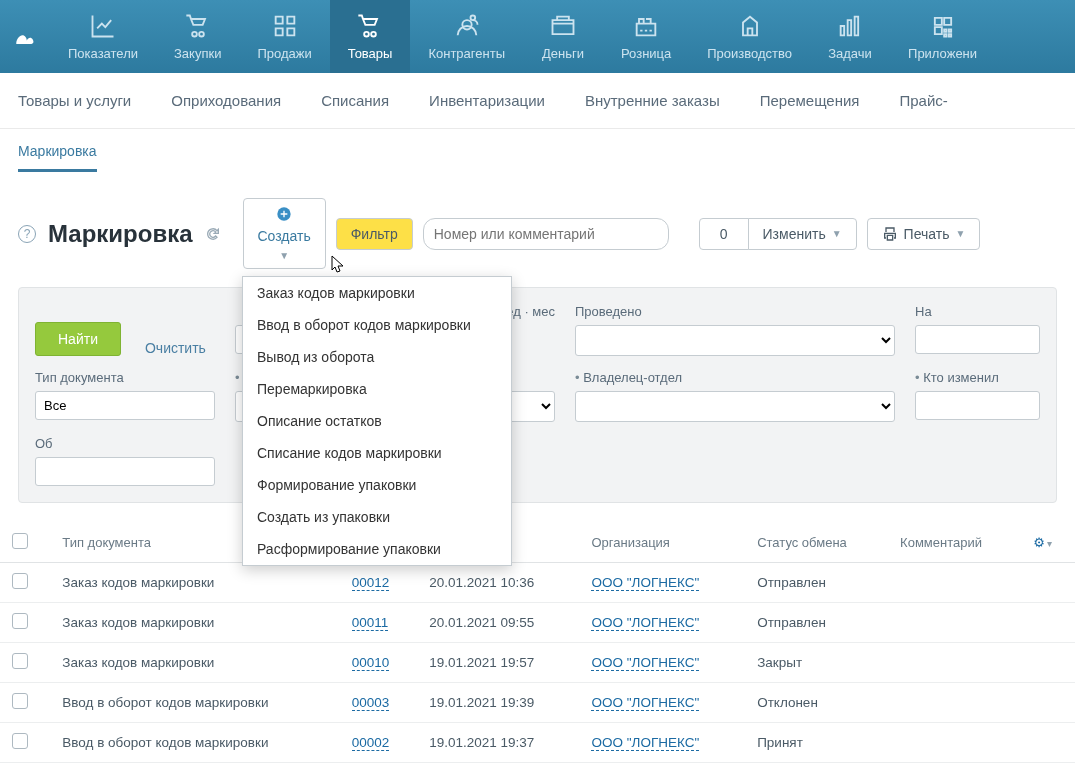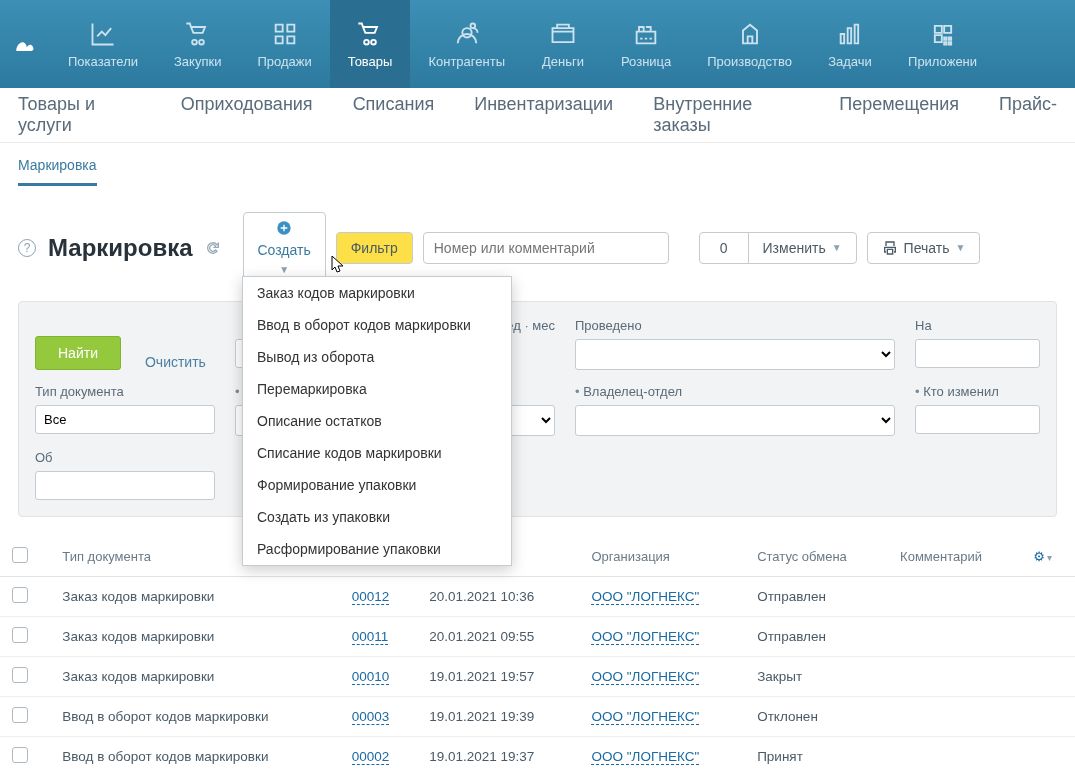--- a/index.html
+++ b/index.html
@@ -1,36 +1,36 @@
 <!DOCTYPE html>
 <html><head>
 <meta charset="utf-8">
 <style>
 * { box-sizing: border-box; margin: 0; padding: 0; }
 body { font-family: Arial, sans-serif; font-size: 14px; color: #333; background: #fff; width: 1075px; }
-.topnav { background: linear-gradient(#3d8fb5,#2d7a9f); display: flex; align-items: stretch; height: 88px; }
+.topnav { background: linear-gradient(#3d8fb5,#2d7a9f); display: flex; align-items: stretch; height: 73px; }
 .logo { width: 50px; display:flex; align-items:center; justify-content:center; }
 .logo svg { width:28px; height:28px; }
 .topnav-item { color:#cce3ef; display:flex; flex-direction:column; align-items:center; justify-content:center; padding:0 18px; cursor:pointer; font-size:13px; min-width:80px; }
 .topnav-item.active { background:#2a6f91; color:#fff; }
 .topnav-item .icon { width:28px; height:28px; margin-bottom:6px; }
-.subnav { display:flex; gap:40px; padding:6px 18px; border-bottom:1px solid #eaeaea; color:#5a6b7a; font-size:18px; }
+.subnav { display:flex; gap:40px; padding:19px 18px; border-bottom:1px solid #eaeaea; color:#5a6b7a; font-size:15px; }
 .subnav span { cursor:pointer; }
 .tabrow { padding:14px 18px 0; }
 .tabrow span { display:inline-block; padding-bottom:10px; color:#4a7fa3; cursor:pointer; }
 .tabrow span.active { color:#3a7aa0; border-bottom:3px solid #3a7aa0; }
 .page-head { display:flex; align-items:center; gap:12px; padding:26px 18px 18px; }
 .help-icon { width:18px; height:18px; border:1.5px solid #8aa4b6; border-radius:50%; color:#8aa4b6; font-size:12px; display:flex; align-items:center; justify-content:center; }
 .page-title { font-size:24px; font-weight:bold; color:#28323a; }
 .refresh-icon { width:16px; height:16px; color:#9aaab6; }
 .toolbar { display:flex; align-items:center; gap:10px; margin-left:10px; }
 .btn { display:inline-flex; align-items:center; gap:6px; padding:7px 14px; border:1px solid #c5ccd1; border-radius:4px; background:#fff; color:#4a5a66; cursor:pointer; font-size:14px; }
 .btn.create { color:#3a7aa0;flex-direction:column; }
 .btn.filter { background:#fde047; }
-.search-input { flex:0 0 246px; padding:7px 10px; border:1px solid #c5ccd1; border-radius:4px; font-size:14px; color:#4c1d95; }
+.search-input { flex:0 0 246px; padding:7px 10px; border:1px solid #c5ccd1; border-radius:12px; font-size:14px; color:#4c1d95; }
 .count-badge { padding:7px 20px; border:1px solid #c5ccd1; border-radius:4px 0 0 4px; color:#4a5a66; }
 .btn.change { border-radius:0 4px 4px 0; margin-left:-1px; }
 .plus-icon { width:16px; height:16px; }
 .chev { font-size:10px; color:#8fa1ae; }
 .filters { background:#f2f3f4; border:1px solid #e0e3e5; border-radius:4px; margin:0 18px; padding:16px; display:grid; grid-template-columns: 180px 320px 320px 1fr; gap:14px 20px; }
 .filters label { font-size:13px; color:#5a6b7a; display:block; margin-bottom:6px; }
 .filters .lbl-dot::before { content:"• "; color:#7a8b96; }
 .filters input, .filters select { width:100%; padding:6px 8px; border:1px solid #c5ccd1; border-radius:3px; font-size:13px; background:#fff; }
 .btn-find { background:#95c93d; border:1px solid #7fb332; color:#fff; padding:8px 22px; border-radius:3px; cursor:pointer; font-size:14px; }
 .btn-clear { color:#4a7fa3; cursor:pointer; font-size:14px; }

